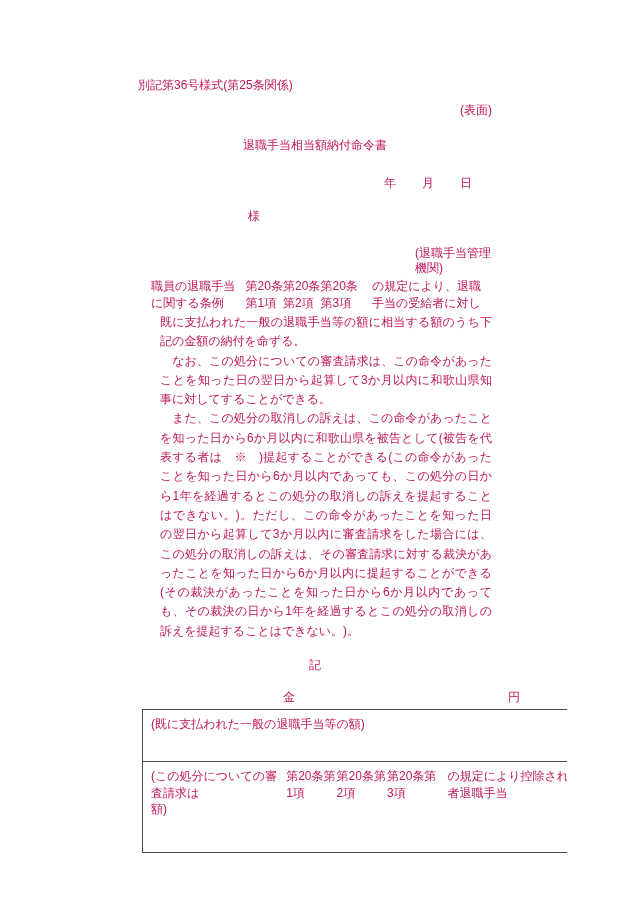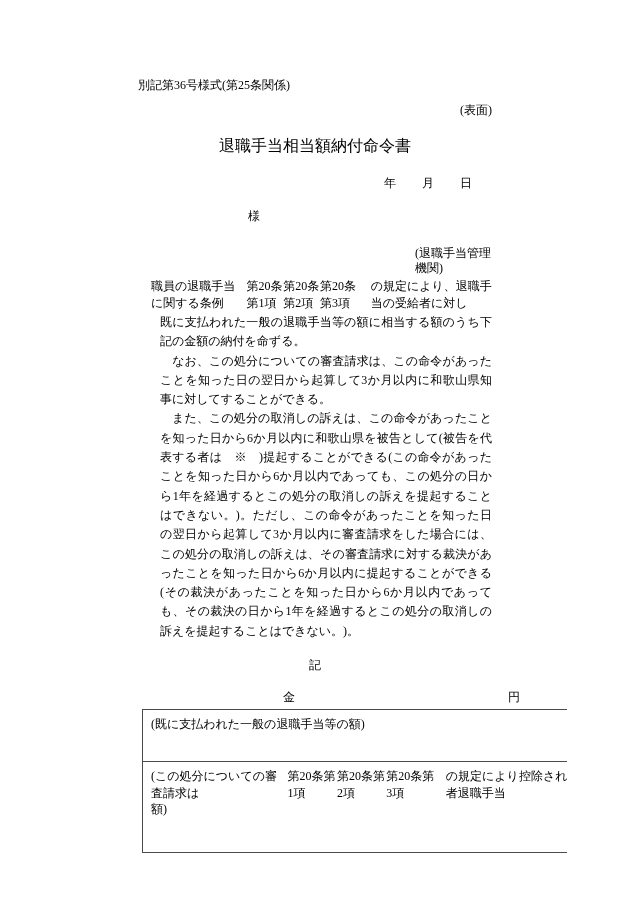--- a/index.html
+++ b/index.html
@@ -3,29 +3,29 @@
 <meta charset="utf-8">
 <style>
   * { margin: 0; padding: 0; box-sizing: border-box; }
   html, body { background: #ffffff; }
   .page {
     position: relative;
     width: 504px;
     height: 903px;
     margin: 0 auto;
     background: #ffffff;
-    color: #000000;
-    font-family: Liberation Serif, serif;
+    color: #be185d;
+    font-family: Liberation Sans, sans-serif;
     font-size: 12px;
     padding: 78px 75px 0 75px;
     overflow: hidden;
   }
   .form-number { line-height: 15px; text-align: left; }
   .side-label  { margin-top: 10px; line-height: 15px; text-align: right; }
-  .doc-title   { margin-top: 20px; line-height: 15px; text-align: center; font-weight: normal; font-size: 16px; }
+  .doc-title   { margin-top: 20px; line-height: 15px; text-align: center; font-weight: normal; font-size: 12px; }
   .date-line   { margin-top: 23px; line-height: 15px; display: flex; justify-content: flex-end; gap: 26px; padding-right: 20px; }
   .addressee   { margin-top: 18px; line-height: 15px; margin-left: 110px; }
   .issuer-line { position: relative; margin-top: 20px; height: 20px; line-height: 15px; }
   .issuer-label{ position: absolute; left: 277px; top: 2px; }
   .seal-box {
     position: absolute; left: 440px; top: 0;
     border: 1px solid #3a3a3a;
     font-size: 11px; line-height: 15px;
     padding: 1px 2px 0 2px;
   }

